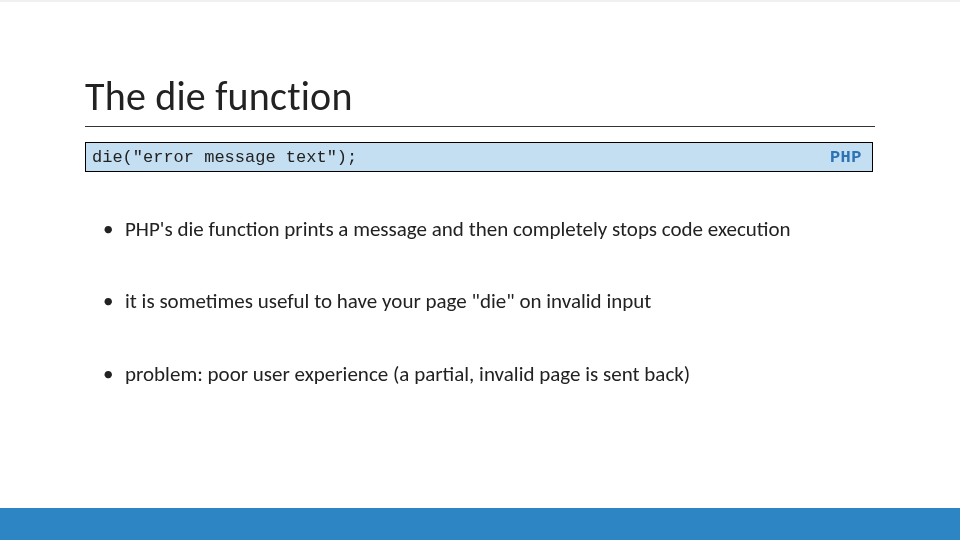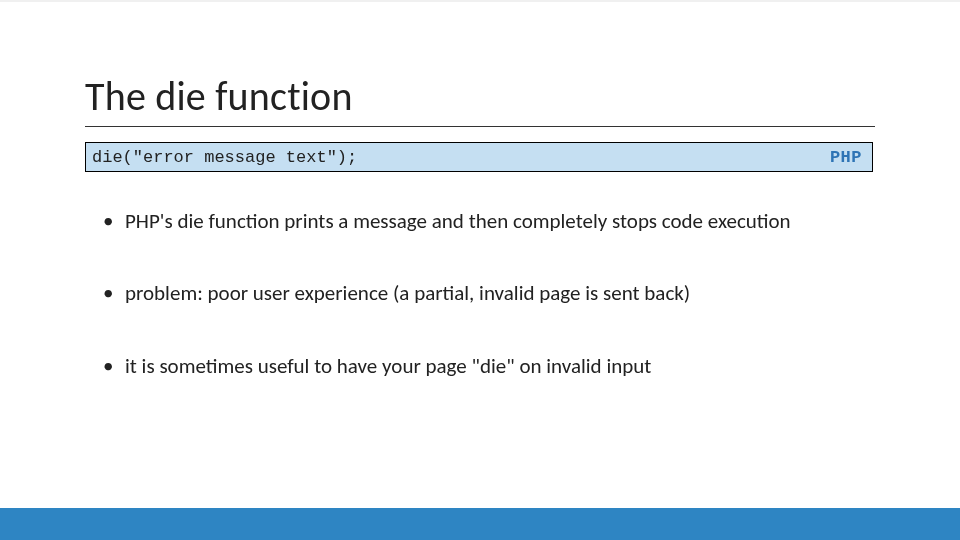--- a/index.html
+++ b/index.html
@@ -61,21 +61,21 @@
     font-family: "Courier New", Courier, monospace;
     font-size: 17px;
     font-weight: bold;
     color: #2e74b5;
     letter-spacing: 0.5px;
     text-align: center;
   }
   .bullets {
     position: absolute;
     left: 85px;
-    top: 208px;
+    top: 216px;
     width: 790px;
   }
   .bullets ul {
     margin: 0;
     padding: 0;
     list-style: none;
   }
   .bullets li {
     position: relative;
     padding-left: 40px;
@@ -119,19 +119,19 @@
   <div class="title-underline"></div>
 
   <div class="codebox">
     <span class="code">die("error message text");</span>
     <span class="lang">PHP</span>
   </div>
 
   <div class="bullets">
     <ul>
       <li>PHP's die function prints a message and then completely stops code execution</li>
+      <li>it is sometimes useful to have your page "die" on invalid input</li>
       <li>problem: poor user experience (a partial, invalid page is sent back)</li>
-      <li>it is sometimes useful to have your page "die" on invalid input</li>
     </ul>
   </div>
 
   <div class="bottom-bar"></div>
 </div>
 
 </body></html>

